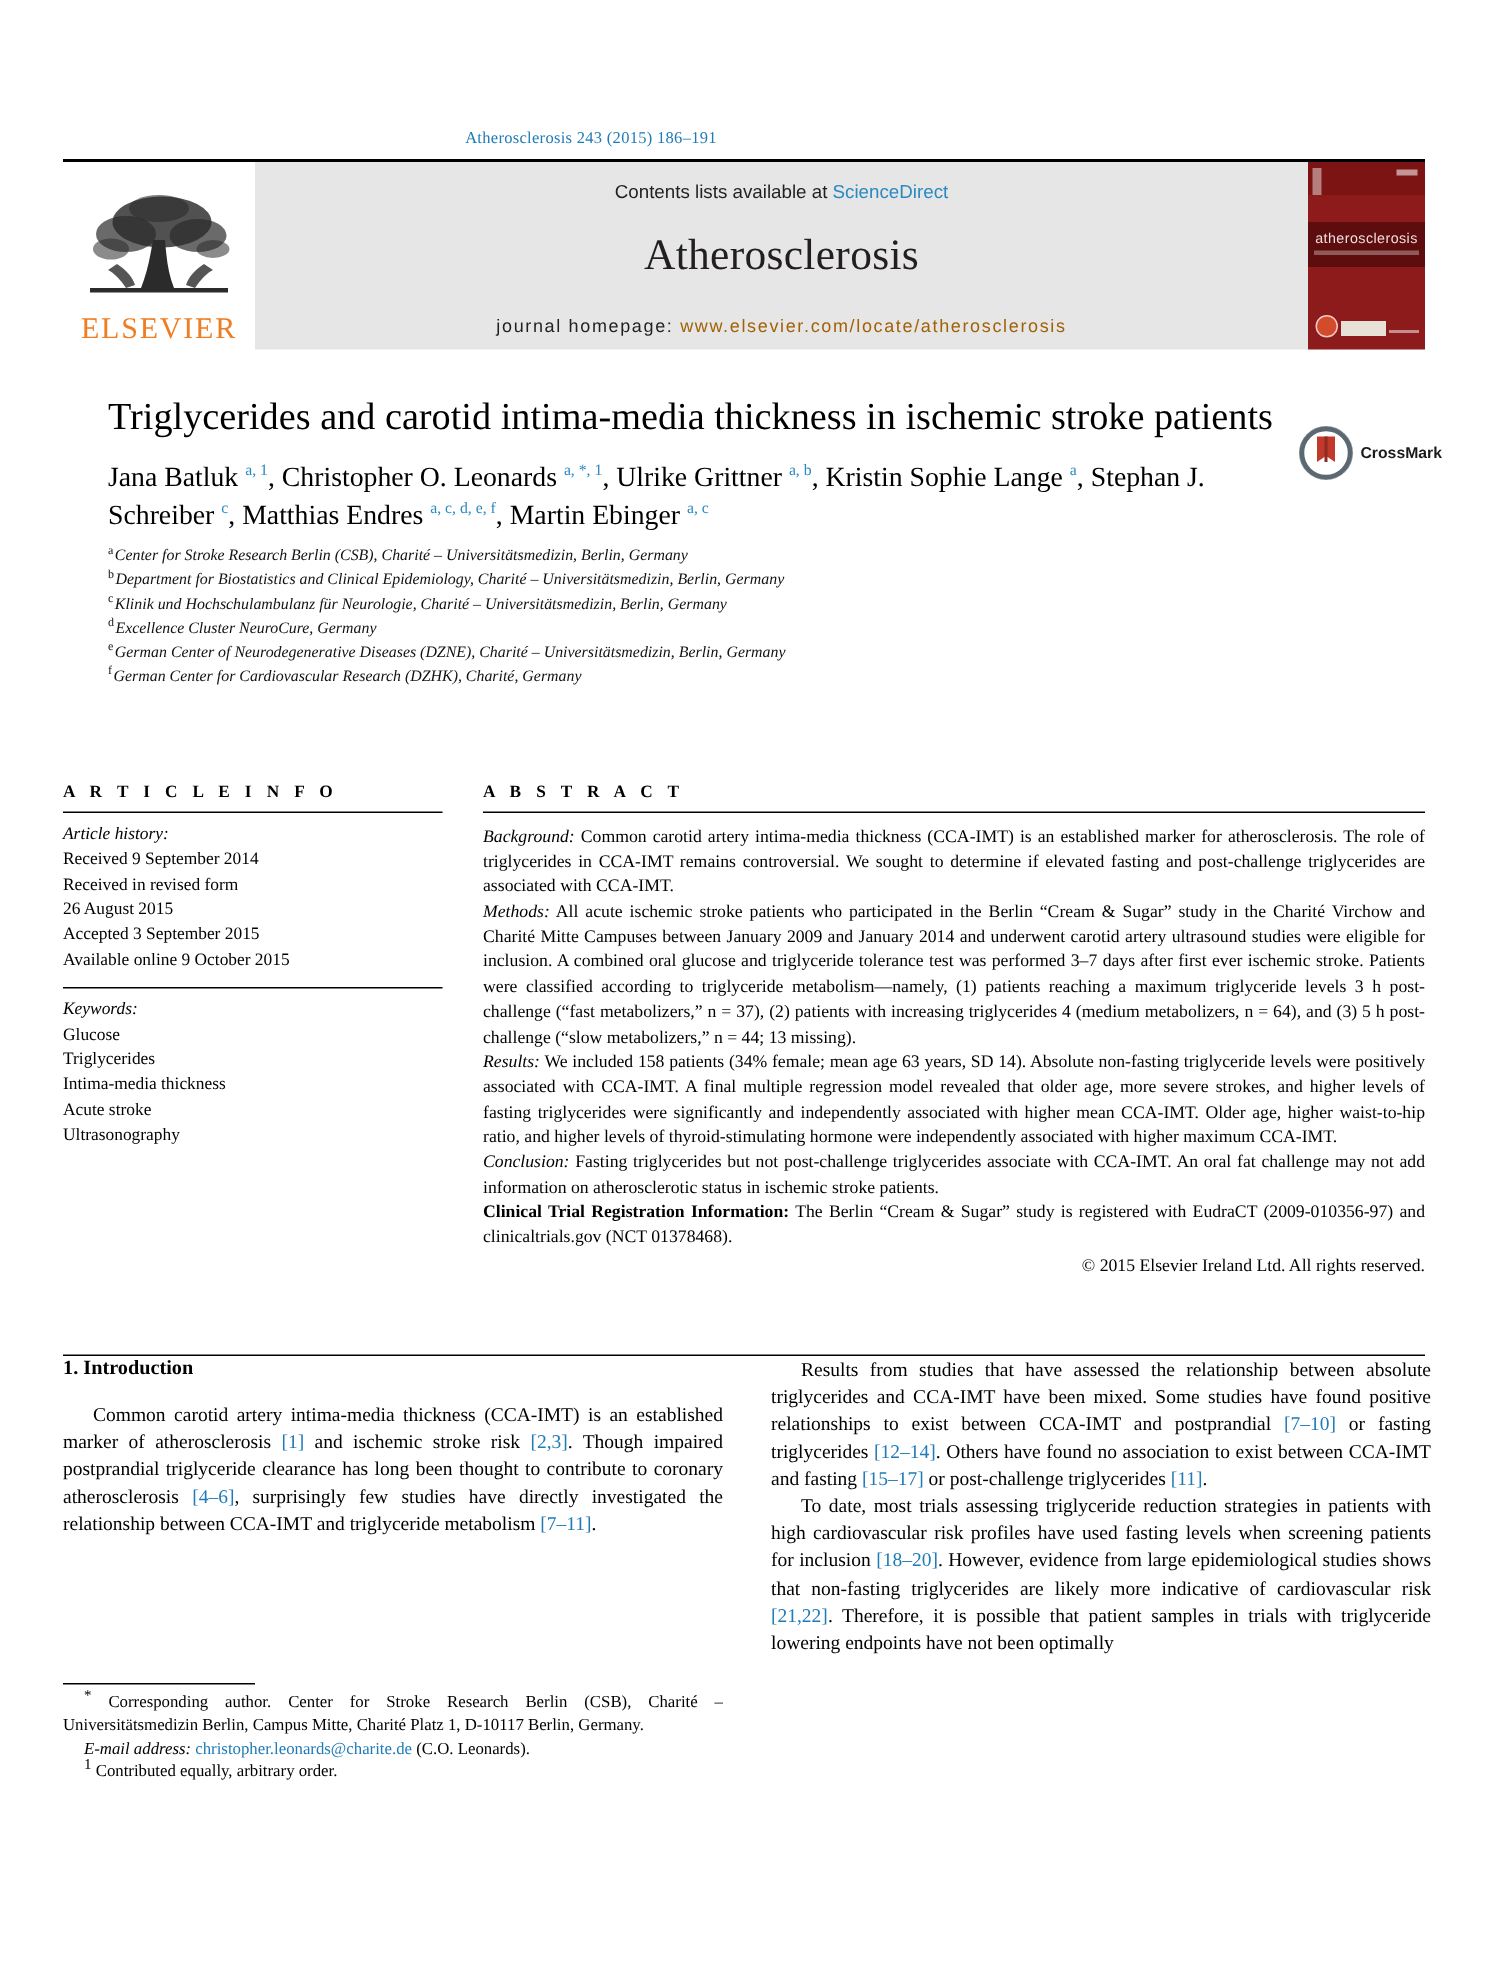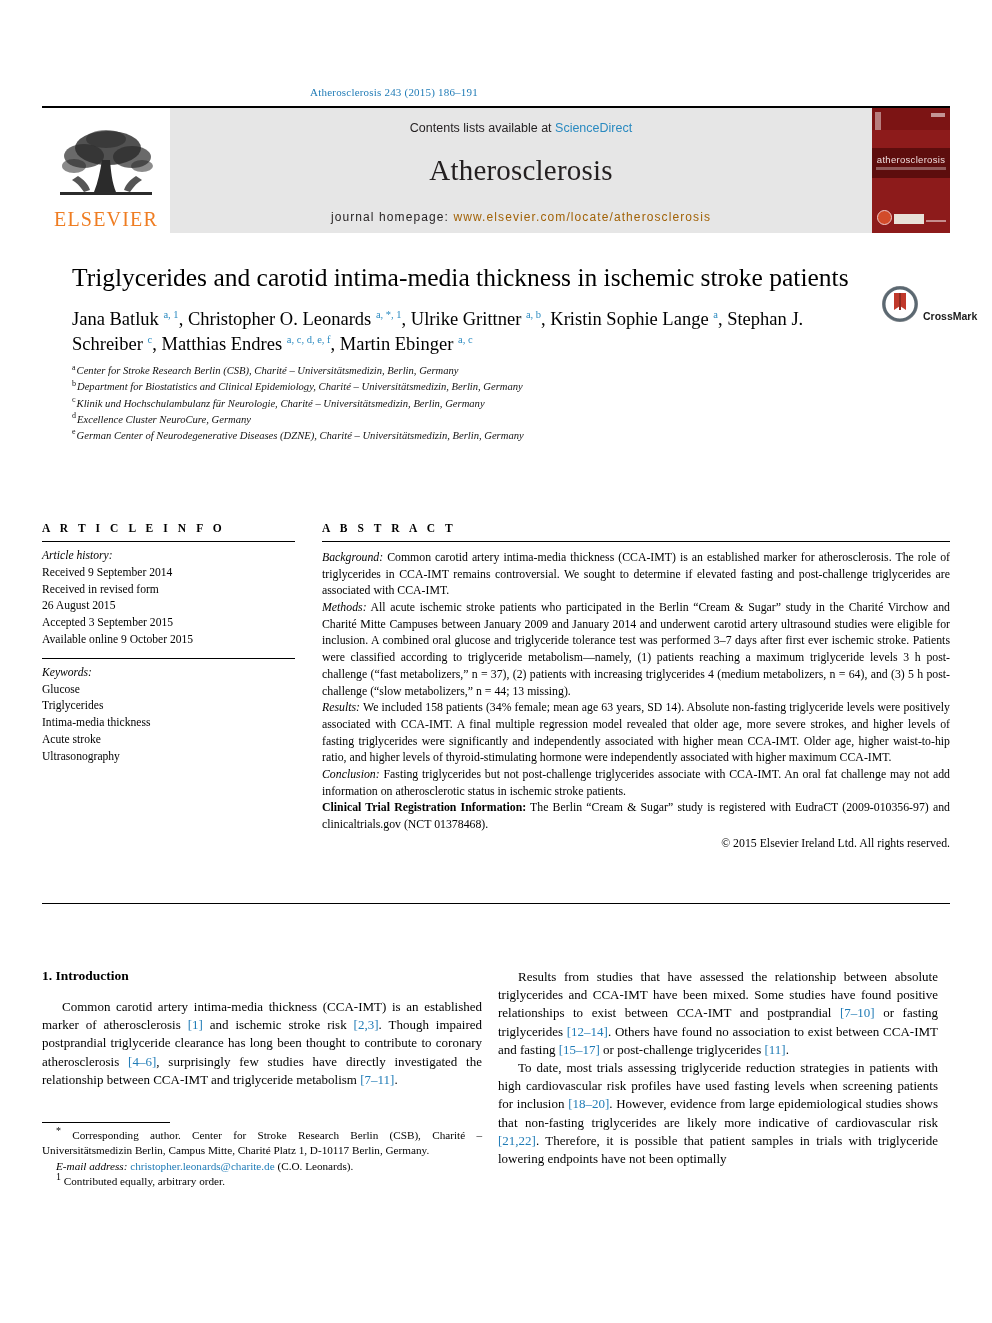--- a/index.html
+++ b/index.html
@@ -165,25 +165,25 @@
     font-size: 25.5px;
     line-height: 1.26;
     color: #000;
     width: 790px;
     margin: 0;
     font-weight: normal;
   }
   .crossmark {
     position: absolute;
     top: 20px;
-    right: 0;
+    right: 16px;
     width: 98px;
     height: 40px;
     display: flex;
-    align-items: flex-end;
+    align-items: center;
     gap: 5px;
   }
   .crossmark-word {
     font-family: "Liberation Sans", sans-serif;
     font-size: 10.5px;
     font-weight: bold;
     color: #1b1b1b;
   }
   .authors {
     margin-top: 13px;
@@ -267,25 +267,25 @@
   
   .bodyrule {
     position: absolute;
     top: 903px;
     left: 42px;
     width: 908px;
     border-top: 1.6px solid #000;
   }
   .body {
     position: absolute;
-    top: 968px;
+    top: 904px;
     left: 42px;
     width: 908px;
     display: flex;
-    gap: 16px;
+    gap: 32px;
   }
   .bcol { width: 440px; flex: 0 0 440px; }
   .h2 {
     font-family: "Liberation Serif", serif;
     font-size: 13.5px;
     font-weight: bold;
     margin: 0 0 14px 0;
   }
   .para {
     font-family: "Liberation Serif", serif;
@@ -400,20 +400,21 @@
     <div class="authors">
       <span><span>Jana Batluk</span> <sup>a, 1</sup><span>, </span></span><span><span>Christopher O. Leonards</span> <sup>a, *, 1</sup><span>, </span></span><span><span>Ulrike Grittner</span> <sup>a, b</sup><span>, </span></span><span><span>Kristin Sophie Lange</span> <sup>a</sup><span>, </span></span><span><span>Stephan J. Schreiber</span> <sup>c</sup><span>, </span></span><span><span>Matthias Endres</span> <sup>a, c, d, e, f</sup><span>, </span></span><span><span>Martin Ebinger</span> <sup>a, c</sup></span>
     </div>
 
     <div class="affils">
       <div><span class="lbl">a</span><span>Center for Stroke Research Berlin (CSB), Charité – Universitätsmedizin, Berlin, Germany</span></div>
       <div><span class="lbl">b</span><span>Department for Biostatistics and Clinical Epidemiology, Charité – Universitätsmedizin, Berlin, Germany</span></div>
       <div><span class="lbl">c</span><span>Klinik und Hochschulambulanz für Neurologie, Charité – Universitätsmedizin, Berlin, Germany</span></div>
       <div><span class="lbl">d</span><span>Excellence Cluster NeuroCure, Germany</span></div>
       <div><span class="lbl">e</span><span>German Center of Neurodegenerative Diseases (DZNE), Charité – Universitätsmedizin, Berlin, Germany</span></div>
+      <div><span class="lbl">f</span><span>German Center for Cardiovascular Research (DZHK), Charité, Germany</span></div>
     </div>
   </div>
 
   <div class="infoblock">
 
     <div class="col-info">
       <div class="sec-head">A R T I C L E   I N F O</div>
       <div class="rule-thick"></div>
       <div class="info-group">
         <div class="it">Article history:</div>

